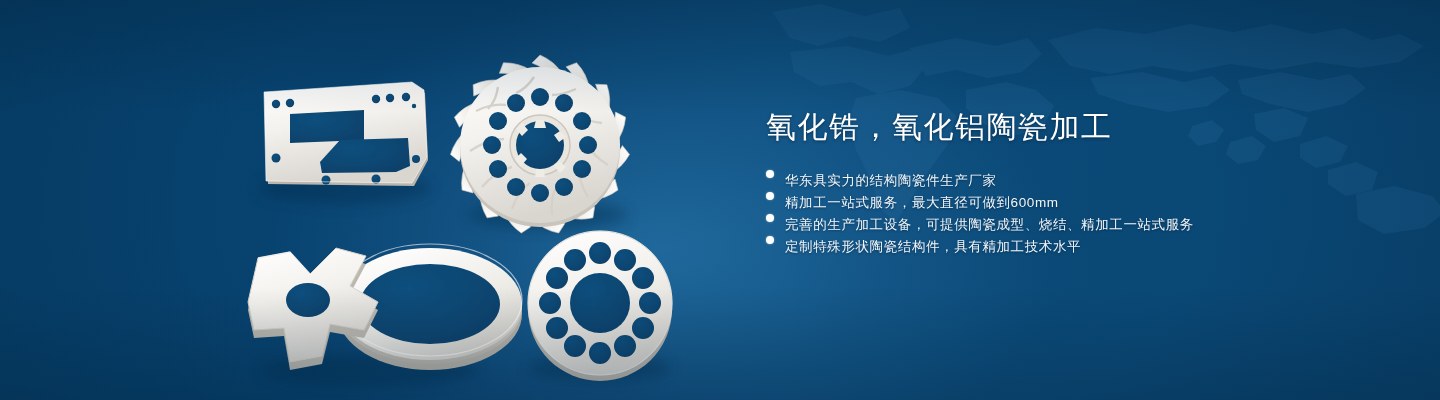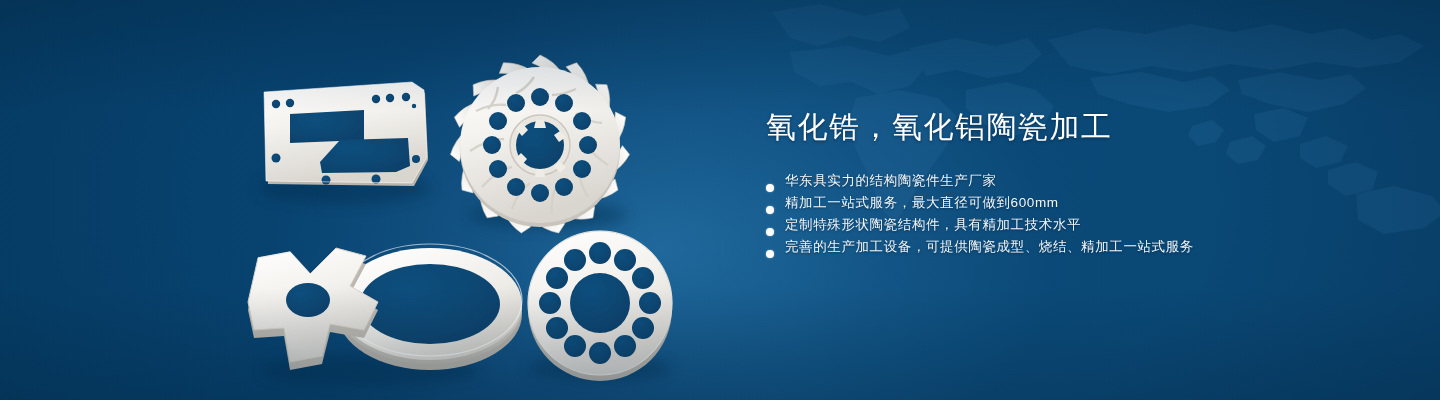--- a/index.html
+++ b/index.html
@@ -63,21 +63,21 @@
     line-height: 38px;
     letter-spacing: 1.5px;
     font-weight: 400;
     margin: 0 0 24px 0;
     text-shadow: 0 1px 3px rgba(0,24,48,0.55);
     white-space: nowrap;
   }
   .bullets { list-style: none; margin: 0; padding: 0; }
   .bullet-row {
     display: flex;
-    align-items: flex-end;
+    align-items: flex-start;
     height: 22px;
     margin-bottom: 0px;
   }
   .bullet-dot {
     width: 8px; height: 8px;
     border-radius: 50%;
     background: #ffffff;
     flex: 0 0 8px;
     margin-right: 11px;
     box-shadow: 0 0 2px rgba(255,255,255,0.5);
@@ -313,22 +313,22 @@
       <li class="bullet-row">
         <span class="bullet-dot"></span>
         <span class="bullet-text">华东具实力的结构陶瓷件生产厂家</span>
       </li>
       <li class="bullet-row">
         <span class="bullet-dot"></span>
         <span class="bullet-text">精加工一站式服务，最大直径可做到600mm</span>
       </li>
       <li class="bullet-row">
         <span class="bullet-dot"></span>
-        <span class="bullet-text">定制特殊形状陶瓷结构件，具有精加工技术水平</span>
+        <span class="bullet-text">完善的生产加工设备，可提供陶瓷成型、烧结、精加工一站式服务</span>
       </li>
       <li class="bullet-row">
         <span class="bullet-dot"></span>
-        <span class="bullet-text">完善的生产加工设备，可提供陶瓷成型、烧结、精加工一站式服务</span>
+        <span class="bullet-text">定制特殊形状陶瓷结构件，具有精加工技术水平</span>
       </li>
     </ul>
   </div>
 
 </div>
 
 </body></html>

